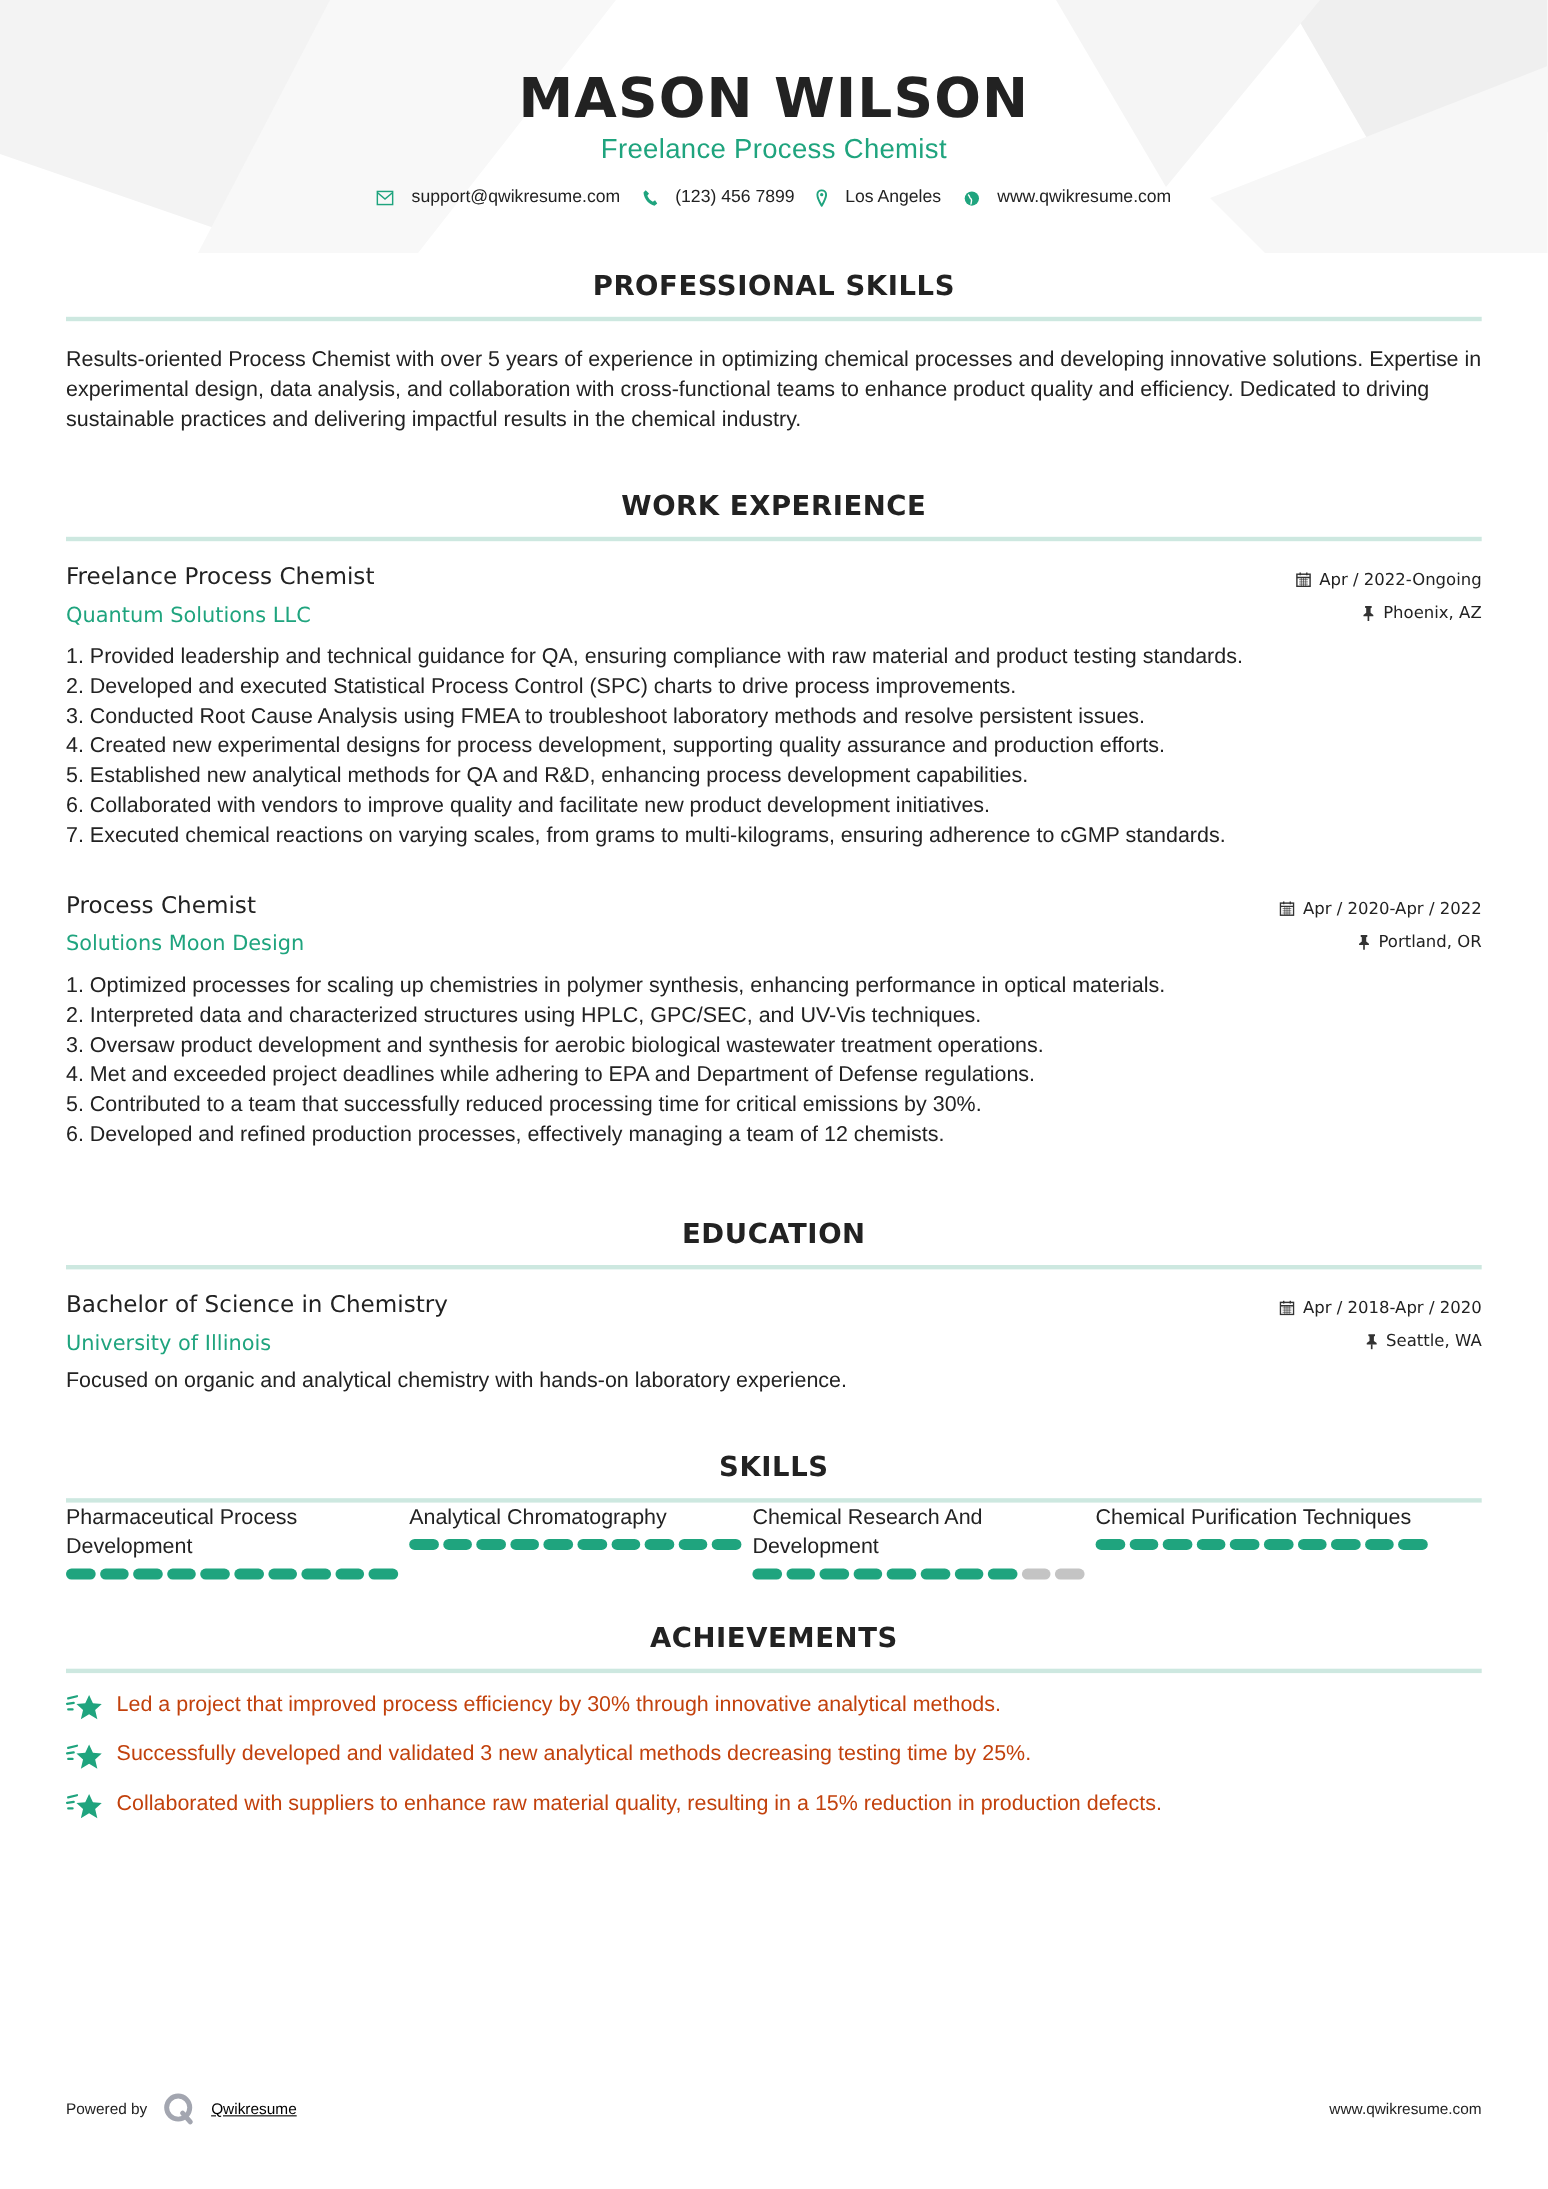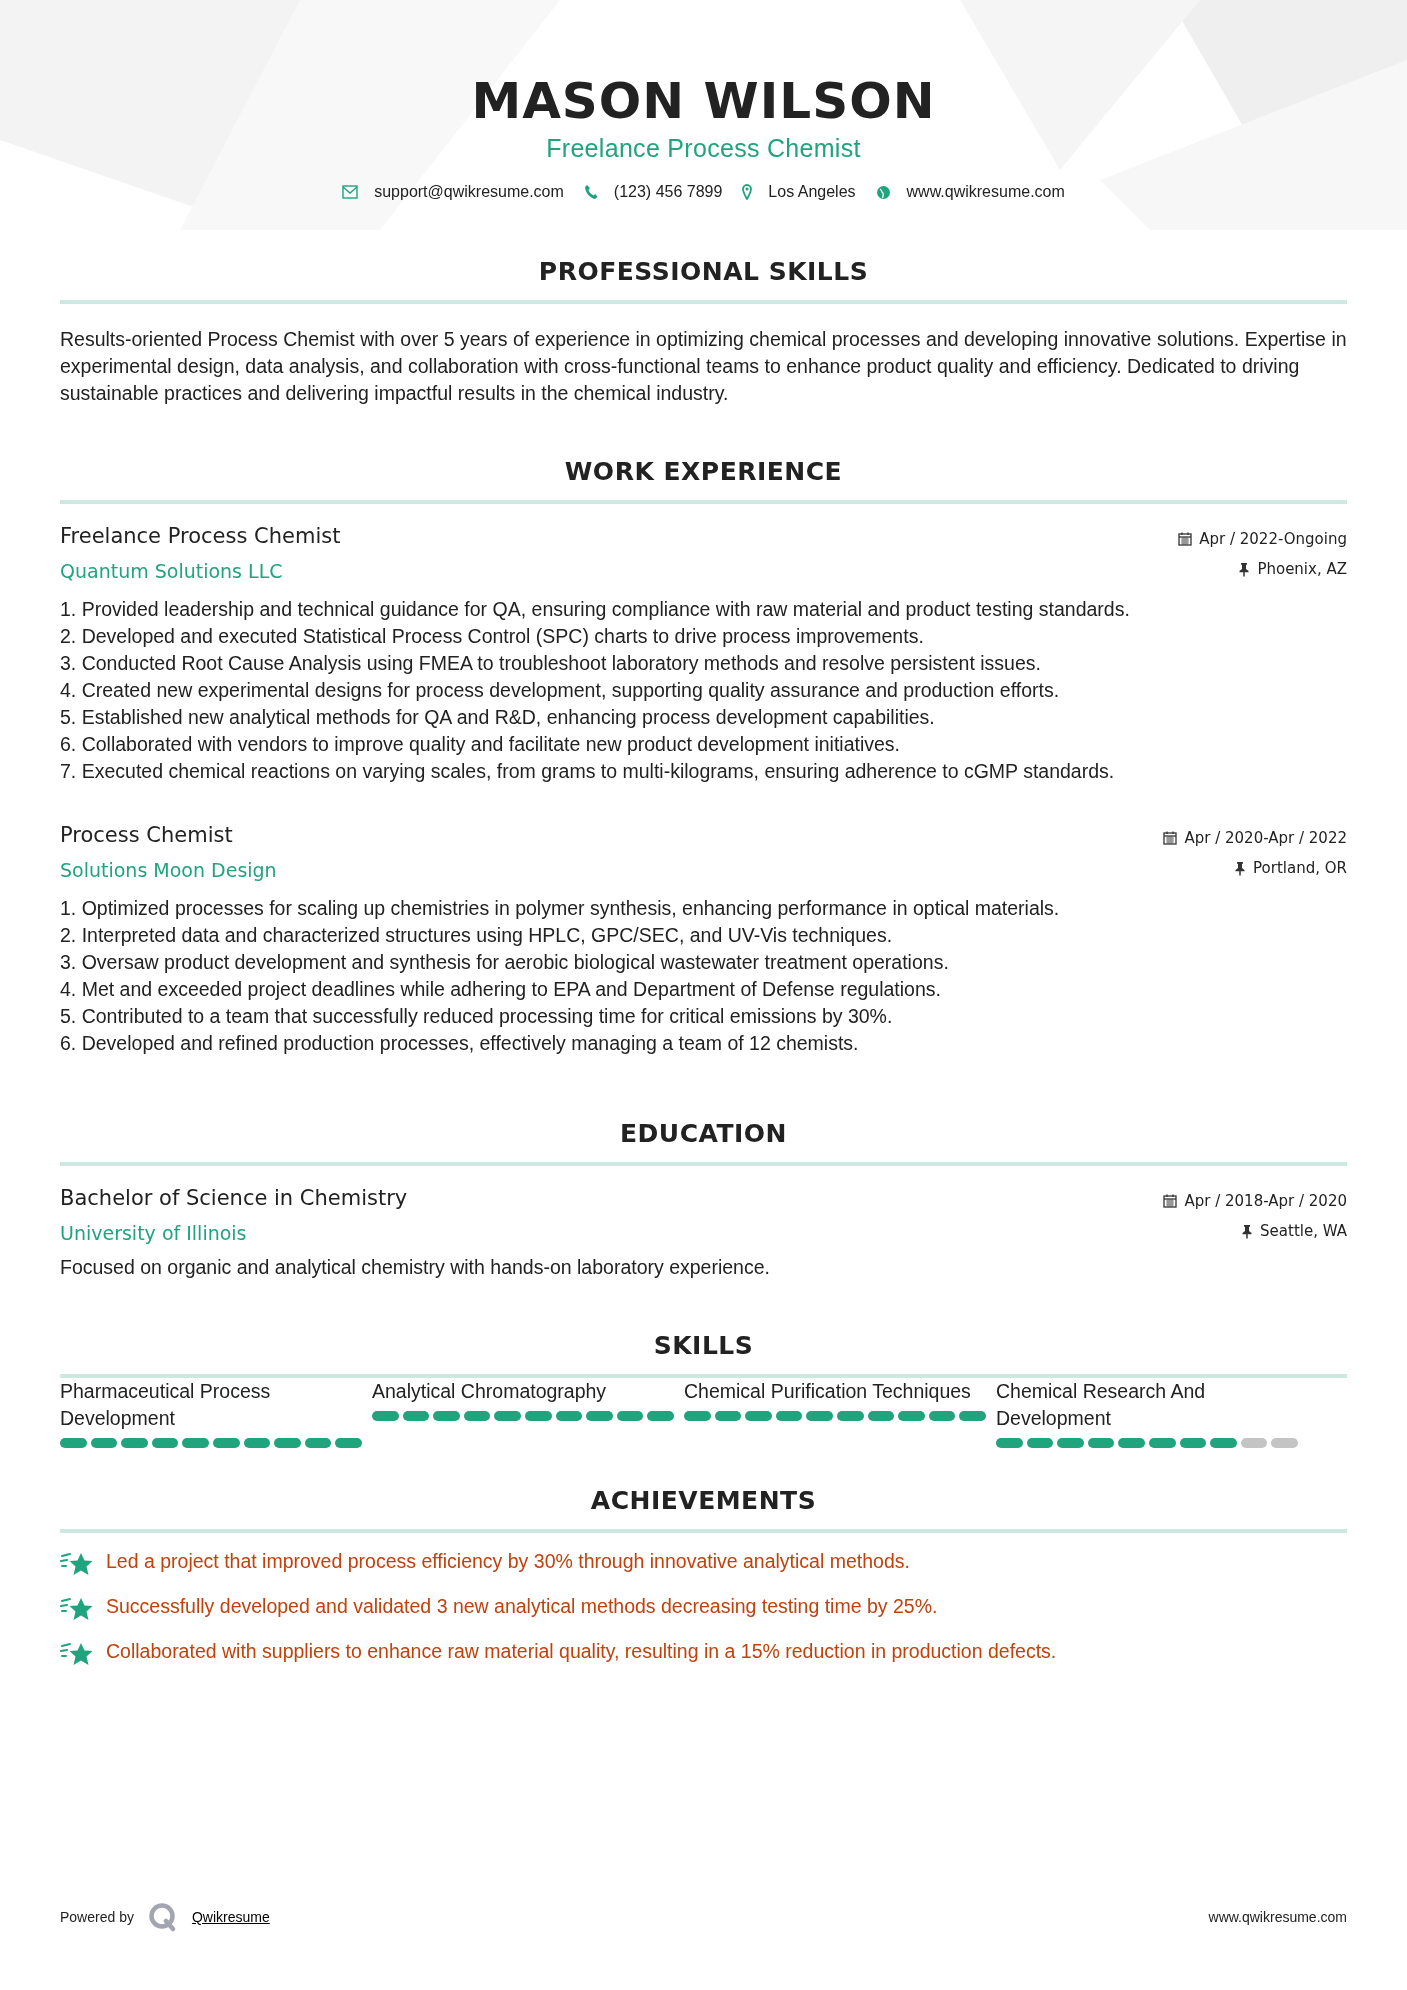--- a/index.html
+++ b/index.html
@@ -1,19 +1,19 @@
 <!DOCTYPE html>
 <html><head>
 <meta charset="utf-8">
 <style>
   * { box-sizing: border-box; margin: 0; padding: 0; }
   html, body { width: 1407px; height: 1990px; background: #ffffff; }
   body { font-family: "Liberation Sans", sans-serif; color: #222; position: relative; overflow: hidden; }
   .bg { position: absolute; left: 0; top: 0; width: 1407px; height: 230px; overflow: hidden; z-index: 0; }
-  .page { position: relative; z-index: 1; padding: 12px 60px; }
+  .page { position: relative; z-index: 1; padding: 0 60px; }
   .header { text-align: center; padding-top: 58px; }
   .name { font-family: "DejaVu Sans", sans-serif; font-weight: bold; font-size: 50px; letter-spacing: 1px; color: #222; line-height: 62px; }
   .title { font-size: 25px; color: #1fa47e; margin-top: 2px; letter-spacing: 0.3px; }
   .contacts { display: flex; justify-content: center; align-items: center; gap: 0; margin-top: 20px; font-size: 16px; color: #222; }
   .contact { display: flex; align-items: center; margin: 0 10px; }
   .contact svg { margin-right: 16px; }
   .section-title { text-align: center; font-family: "DejaVu Sans", sans-serif; font-weight: bold; font-size: 25px; color: #222; letter-spacing: 0.5px; }
   .rule { height: 4px; background: #cde8e0; margin-top: 14px; }
   .summary { font-size: 19.5px; line-height: 27px; margin-top: 22px; color: #222; }
   .job { margin-top: 20px; }
@@ -232,47 +232,47 @@
             <span class="seg"></span>
             <span class="seg"></span>
             <span class="seg"></span>
             <span class="seg"></span>
             <span class="seg"></span>
             <span class="seg"></span>
             <span class="seg"></span>
           </div>
       </div>
       <div class="skill">
+        <div class="skill-name">Chemical Research And Development</div>
+        <div class="bar">
+            <span class="seg"></span>
+            <span class="seg"></span>
+            <span class="seg"></span>
+            <span class="seg"></span>
+            <span class="seg"></span>
+            <span class="seg"></span>
+            <span class="seg"></span>
+            <span class="seg"></span>
+            <span class="seg off"></span>
+            <span class="seg off"></span>
+          </div>
+      </div>
+      <div class="skill">
         <div class="skill-name">Chemical Purification Techniques</div>
         <div class="bar">
             <span class="seg"></span>
             <span class="seg"></span>
             <span class="seg"></span>
             <span class="seg"></span>
             <span class="seg"></span>
             <span class="seg"></span>
             <span class="seg"></span>
             <span class="seg"></span>
             <span class="seg"></span>
             <span class="seg"></span>
-          </div>
-      </div>
-      <div class="skill">
-        <div class="skill-name">Chemical Research And Development</div>
-        <div class="bar">
-            <span class="seg"></span>
-            <span class="seg"></span>
-            <span class="seg"></span>
-            <span class="seg"></span>
-            <span class="seg"></span>
-            <span class="seg"></span>
-            <span class="seg"></span>
-            <span class="seg"></span>
-            <span class="seg off"></span>
-            <span class="seg off"></span>
           </div>
       </div>
     </div>
   </div>
 
   <div style="margin-top:38px">
     <div class="section-title">ACHIEVEMENTS</div>
     <div class="rule"></div>
     <div style="margin-top:8px">
       <div class="ach">

